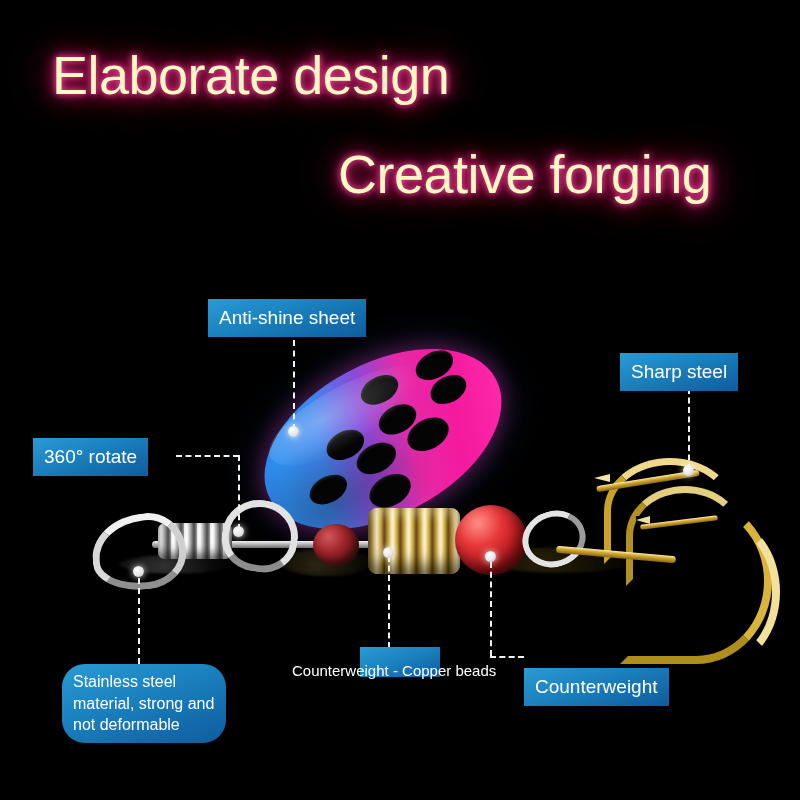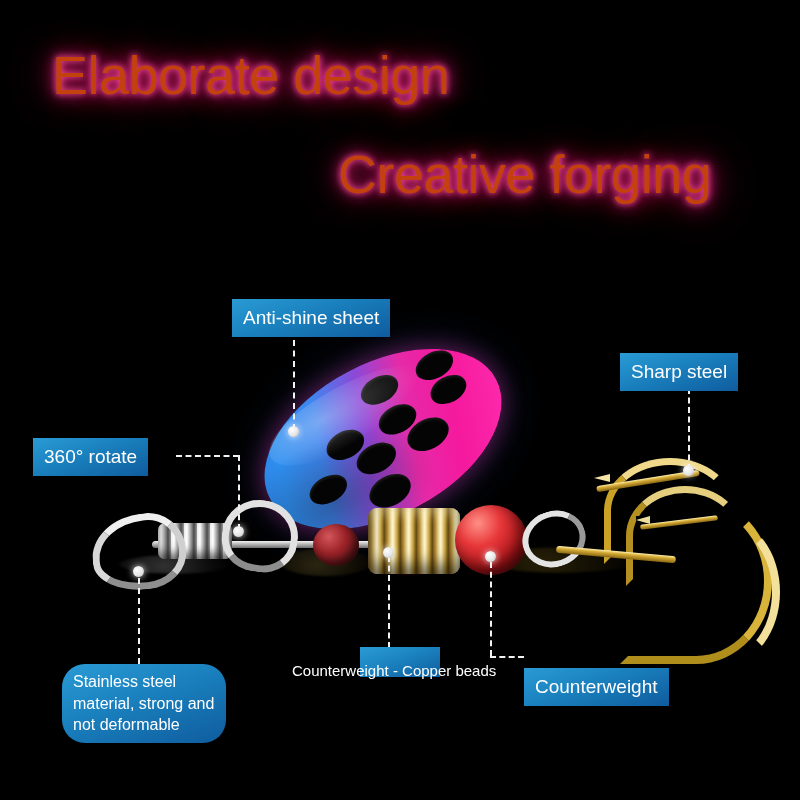--- a/index.html
+++ b/index.html
@@ -12,21 +12,21 @@
     width: 800px;
     height: 800px;
     background: #000000;
     overflow: hidden;
     font-family: "Liberation Sans", sans-serif;
   }
 
   
   .headline {
     position: absolute;
-    color: #c2410c;
+    color: #fef9c3;
     font-weight: 400;
     letter-spacing: -0.5px;
     white-space: nowrap;
     text-shadow:
       0 0 6px #ff4fa3,
       0 0 14px #e01f7a,
       0 0 26px #c2185b,
       0 0 44px #8e1046,
       0 0 66px #6d0c36;
   }
@@ -302,21 +302,21 @@
   <div class="leader-v" style="left:138px;top:578px;height:86px;"></div>
   <div class="leader-dot" style="left:133px;top:566px;"></div>
 
   <div class="leader-v" style="left:388px;top:556px;height:92px;"></div>
   <div class="leader-dot" style="left:383px;top:547px;"></div>
 
   <div class="leader-v" style="left:490px;top:562px;height:94px;"></div>
   <div class="leader-h" style="left:490px;top:656px;width:34px;"></div>
   <div class="leader-dot" style="left:485px;top:551px;"></div>
 
-  <div class="badge" id="badge-anti-shine" style="left:232px;top:299px;">Anti-shine sheet</div>
+  <div class="badge" id="badge-anti-shine" style="left:208px;top:299px;">Anti-shine sheet</div>
 
   <div class="badge" id="badge-sharp-hook" style="left:620px;top:353px;">Sharp steel</div>
 
   <div class="badge" id="badge-rotate" style="left:33px;top:438px;">360° rotate</div>
 
   <div class="badge two-line" id="badge-stainless" style="left:62px;top:664px;width:164px;border-radius:23px;">Stainless steel material,
 strong and not deformable</div>
 
   <div id="badge-copper-beads">
     <span>Counterweight - Copper beads</span>

